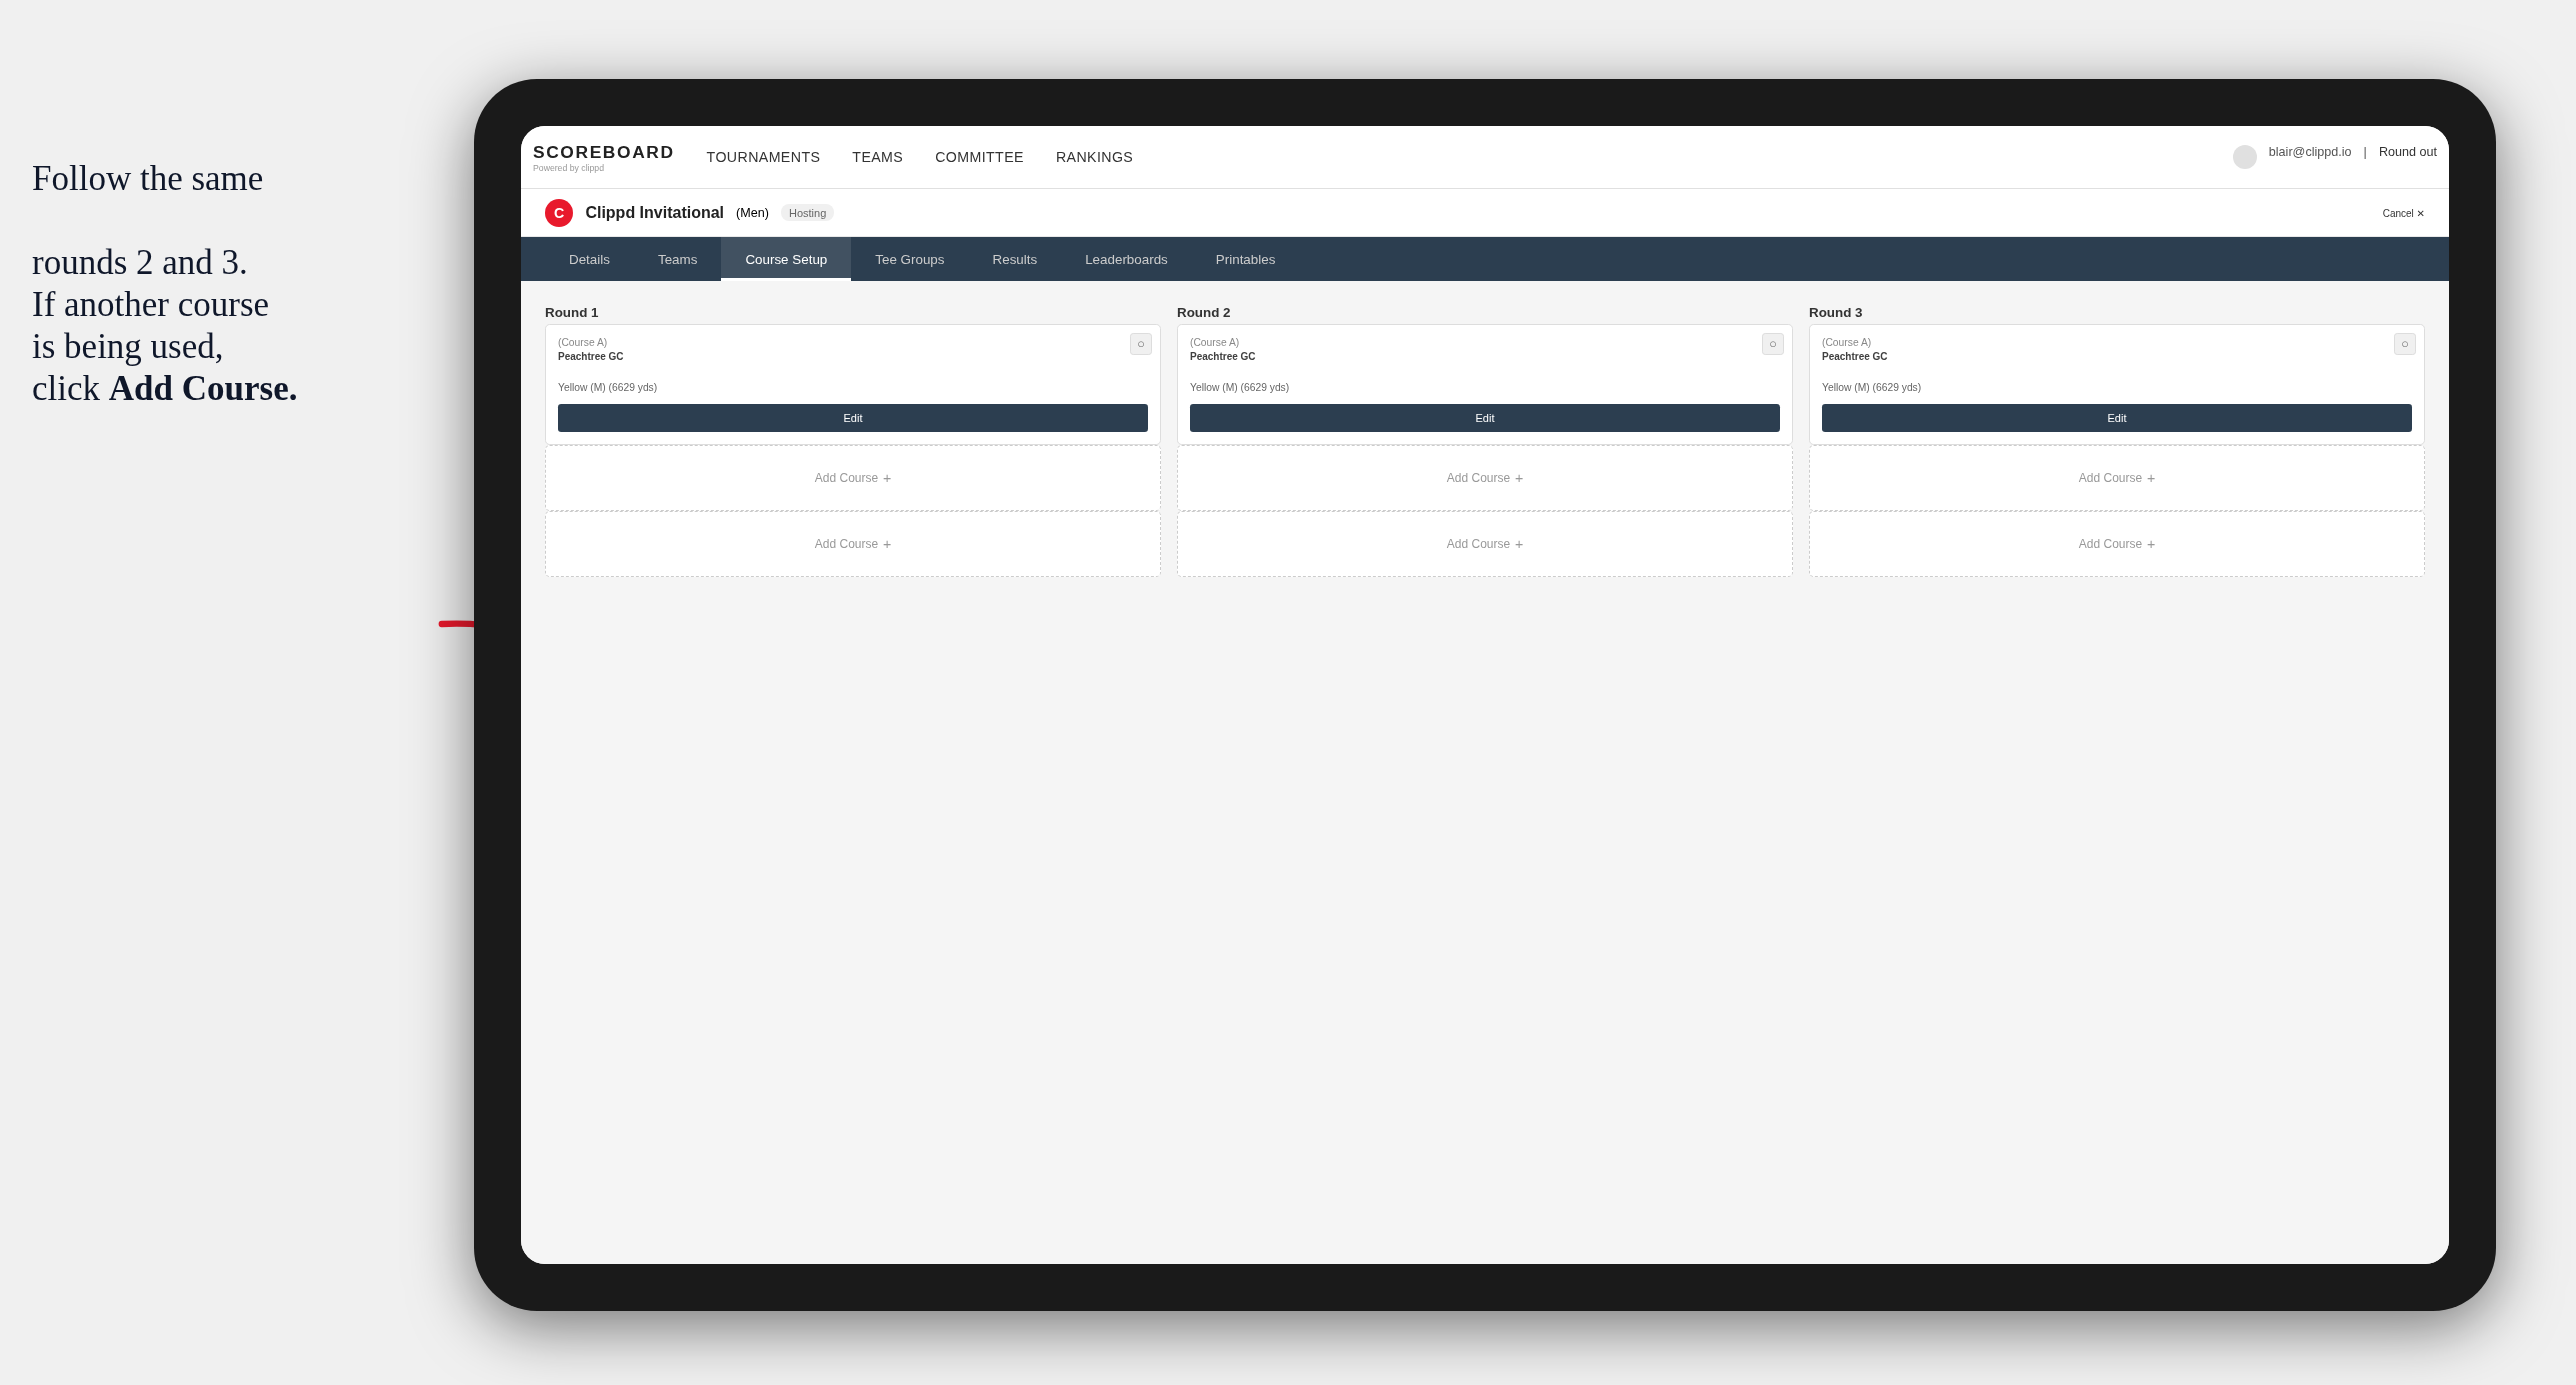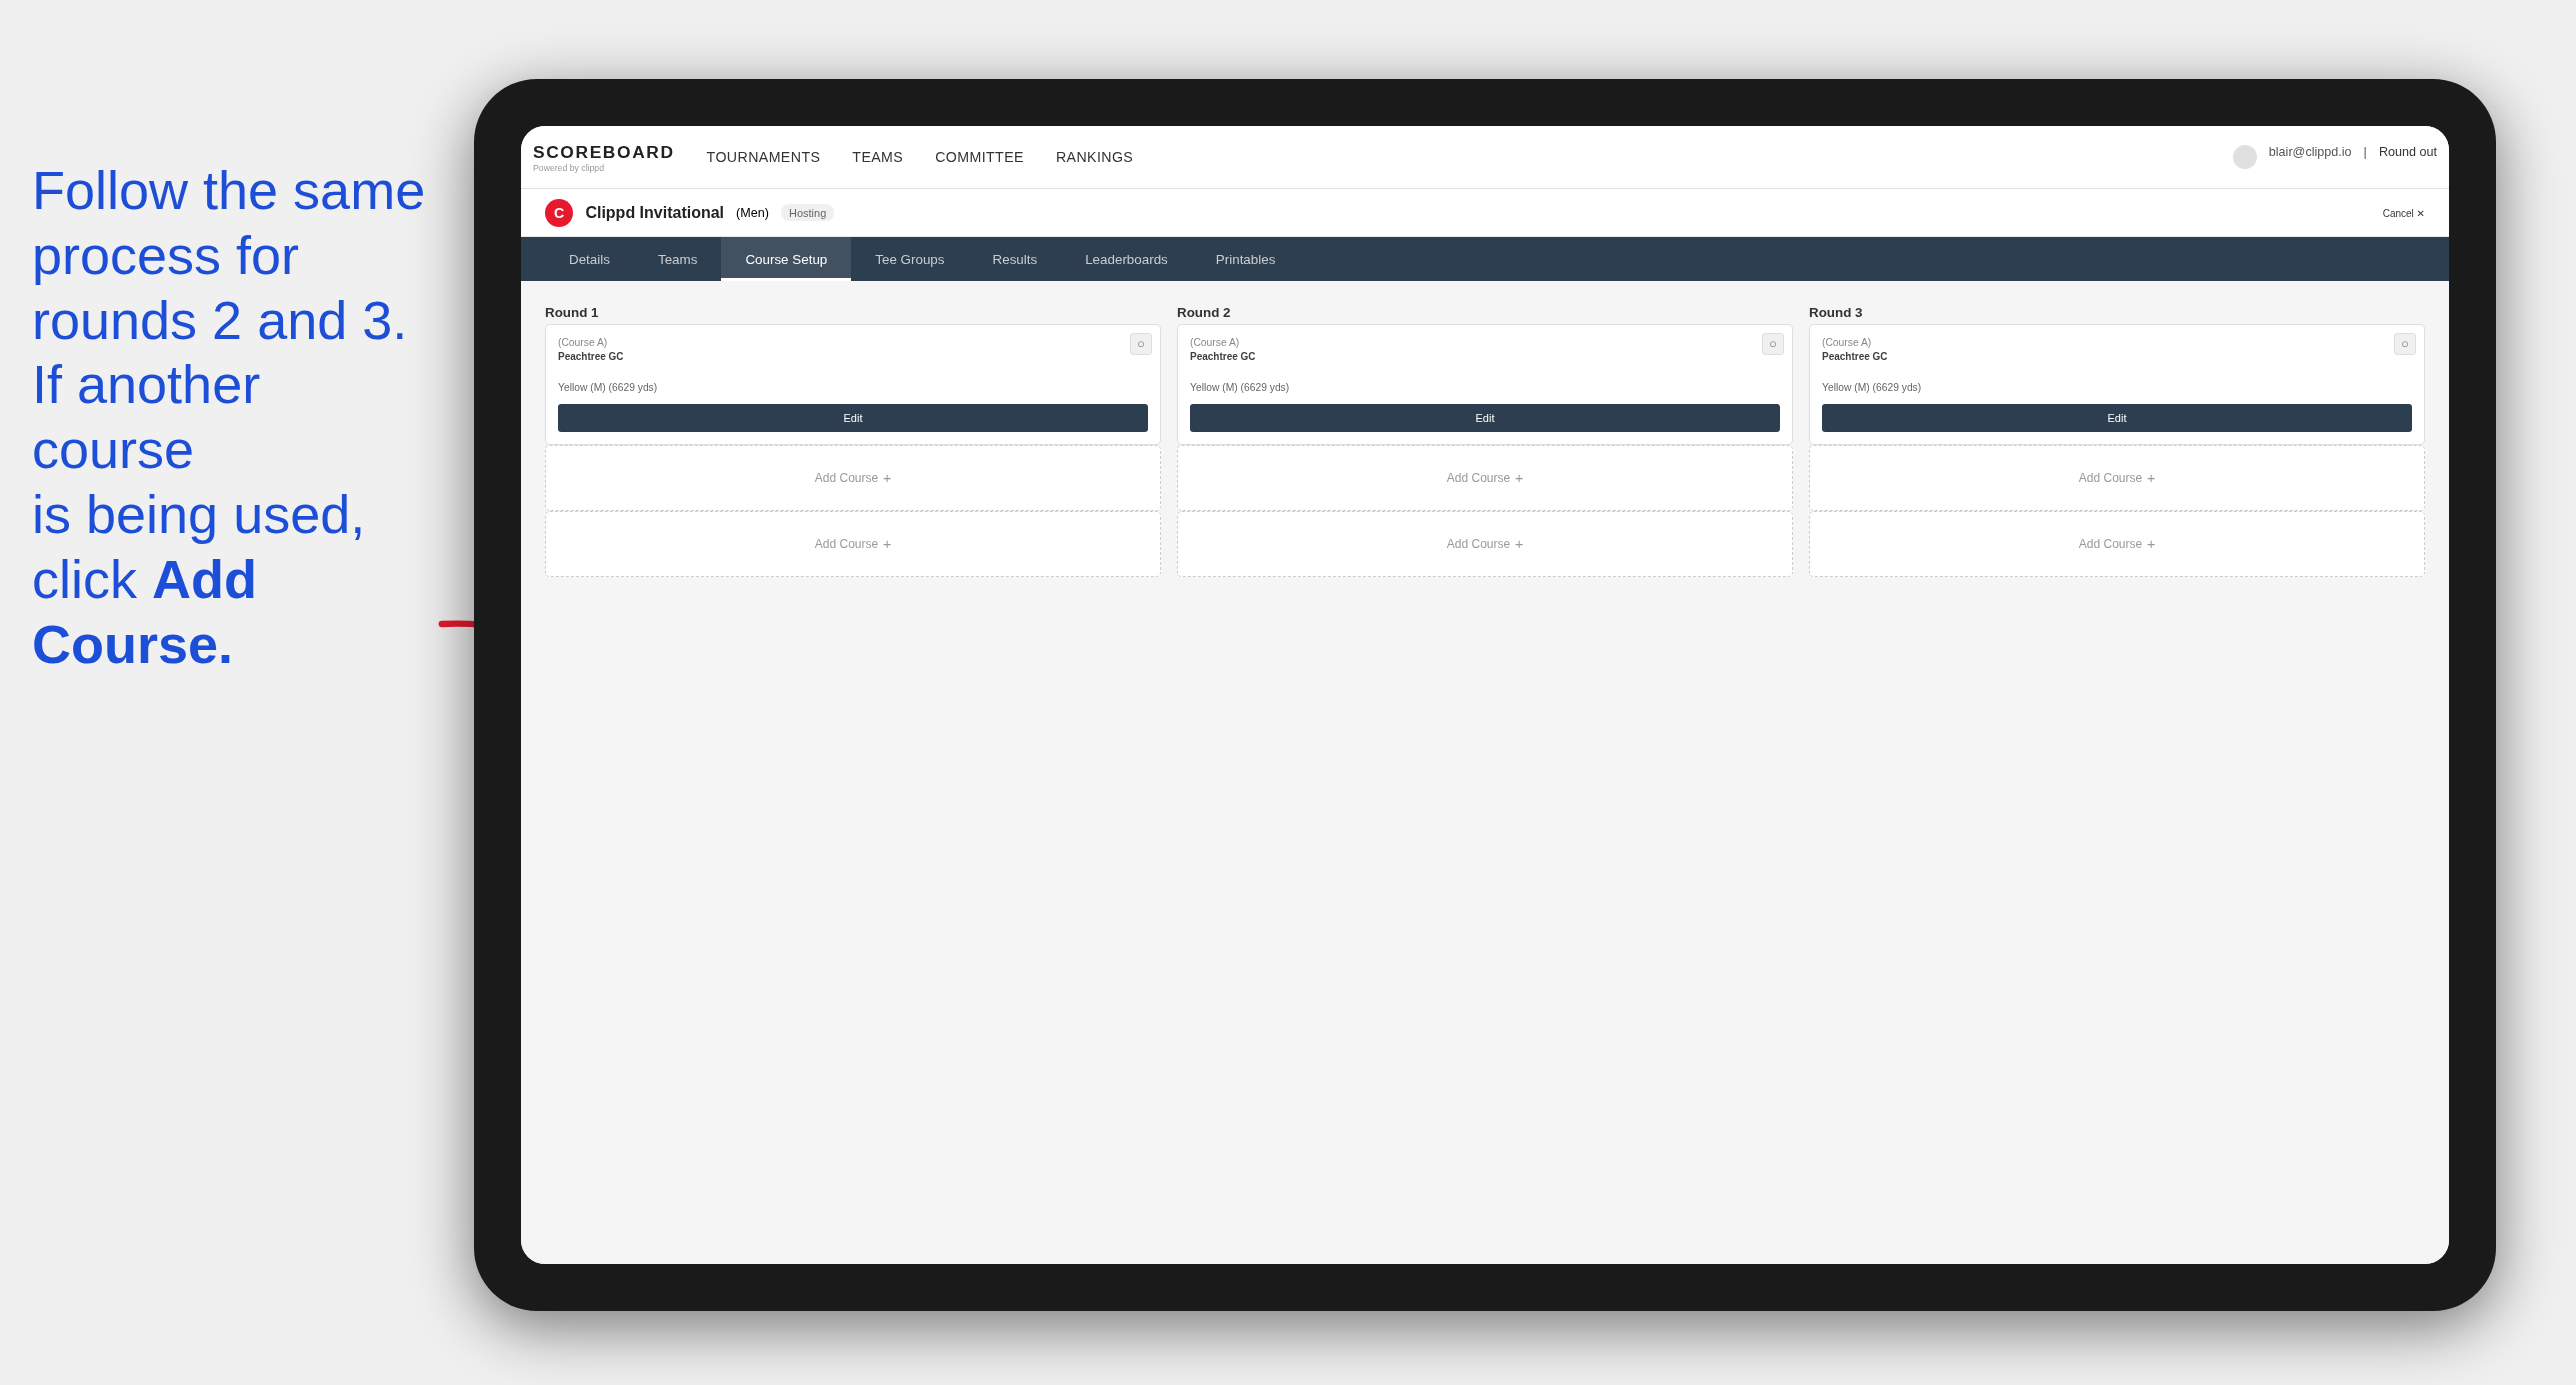--- a/index.html
+++ b/index.html
@@ -11,24 +11,25 @@
       position: relative;
       overflow: hidden;
     }
 
     
     .instruction-text {
       position: absolute;
       left: 0;
       top: 126px;
       width: 458px;
-      font-size: 54px;
+      font-size: 35px;
       line-height: 1.2;
-      color: #1d4ed8;
+      color: #0f172a;
       padding: 32px;
+      font-family: Liberation Serif, serif;
     }
     .instruction-text strong {
       font-weight: 900;
     }
 
     
     .tablet {
       position: absolute;
       left: 474px;
       top: 79px;
@@ -312,21 +313,21 @@
     .arrow-svg {
       width: 284px;
       height: 174px;
     }
   </style>
 </head>
 <body>
 
 <div class="instruction-text">
   <span>Follow the same</span><br>
-  <span>process for</span><br>
+  <br>
   <span>rounds 2 and 3.</span><br>
   <span>If another course</span><br>
   <span>is being used,</span><br>
   <span>click <strong>Add Course.</strong></span>
 </div>
 
 <div class="arrow-annotation">
   <svg class="arrow-svg" viewBox="0 0 360 220" xmlns="http://www.w3.org/2000/svg">
     <path d="M 20 20 Q 200 10 320 190" stroke="#e8192c" stroke-width="8" fill="none" stroke-linecap="round"></path>
     <polygon points="300,200 335,175 320,205" fill="#e8192c"></polygon>

